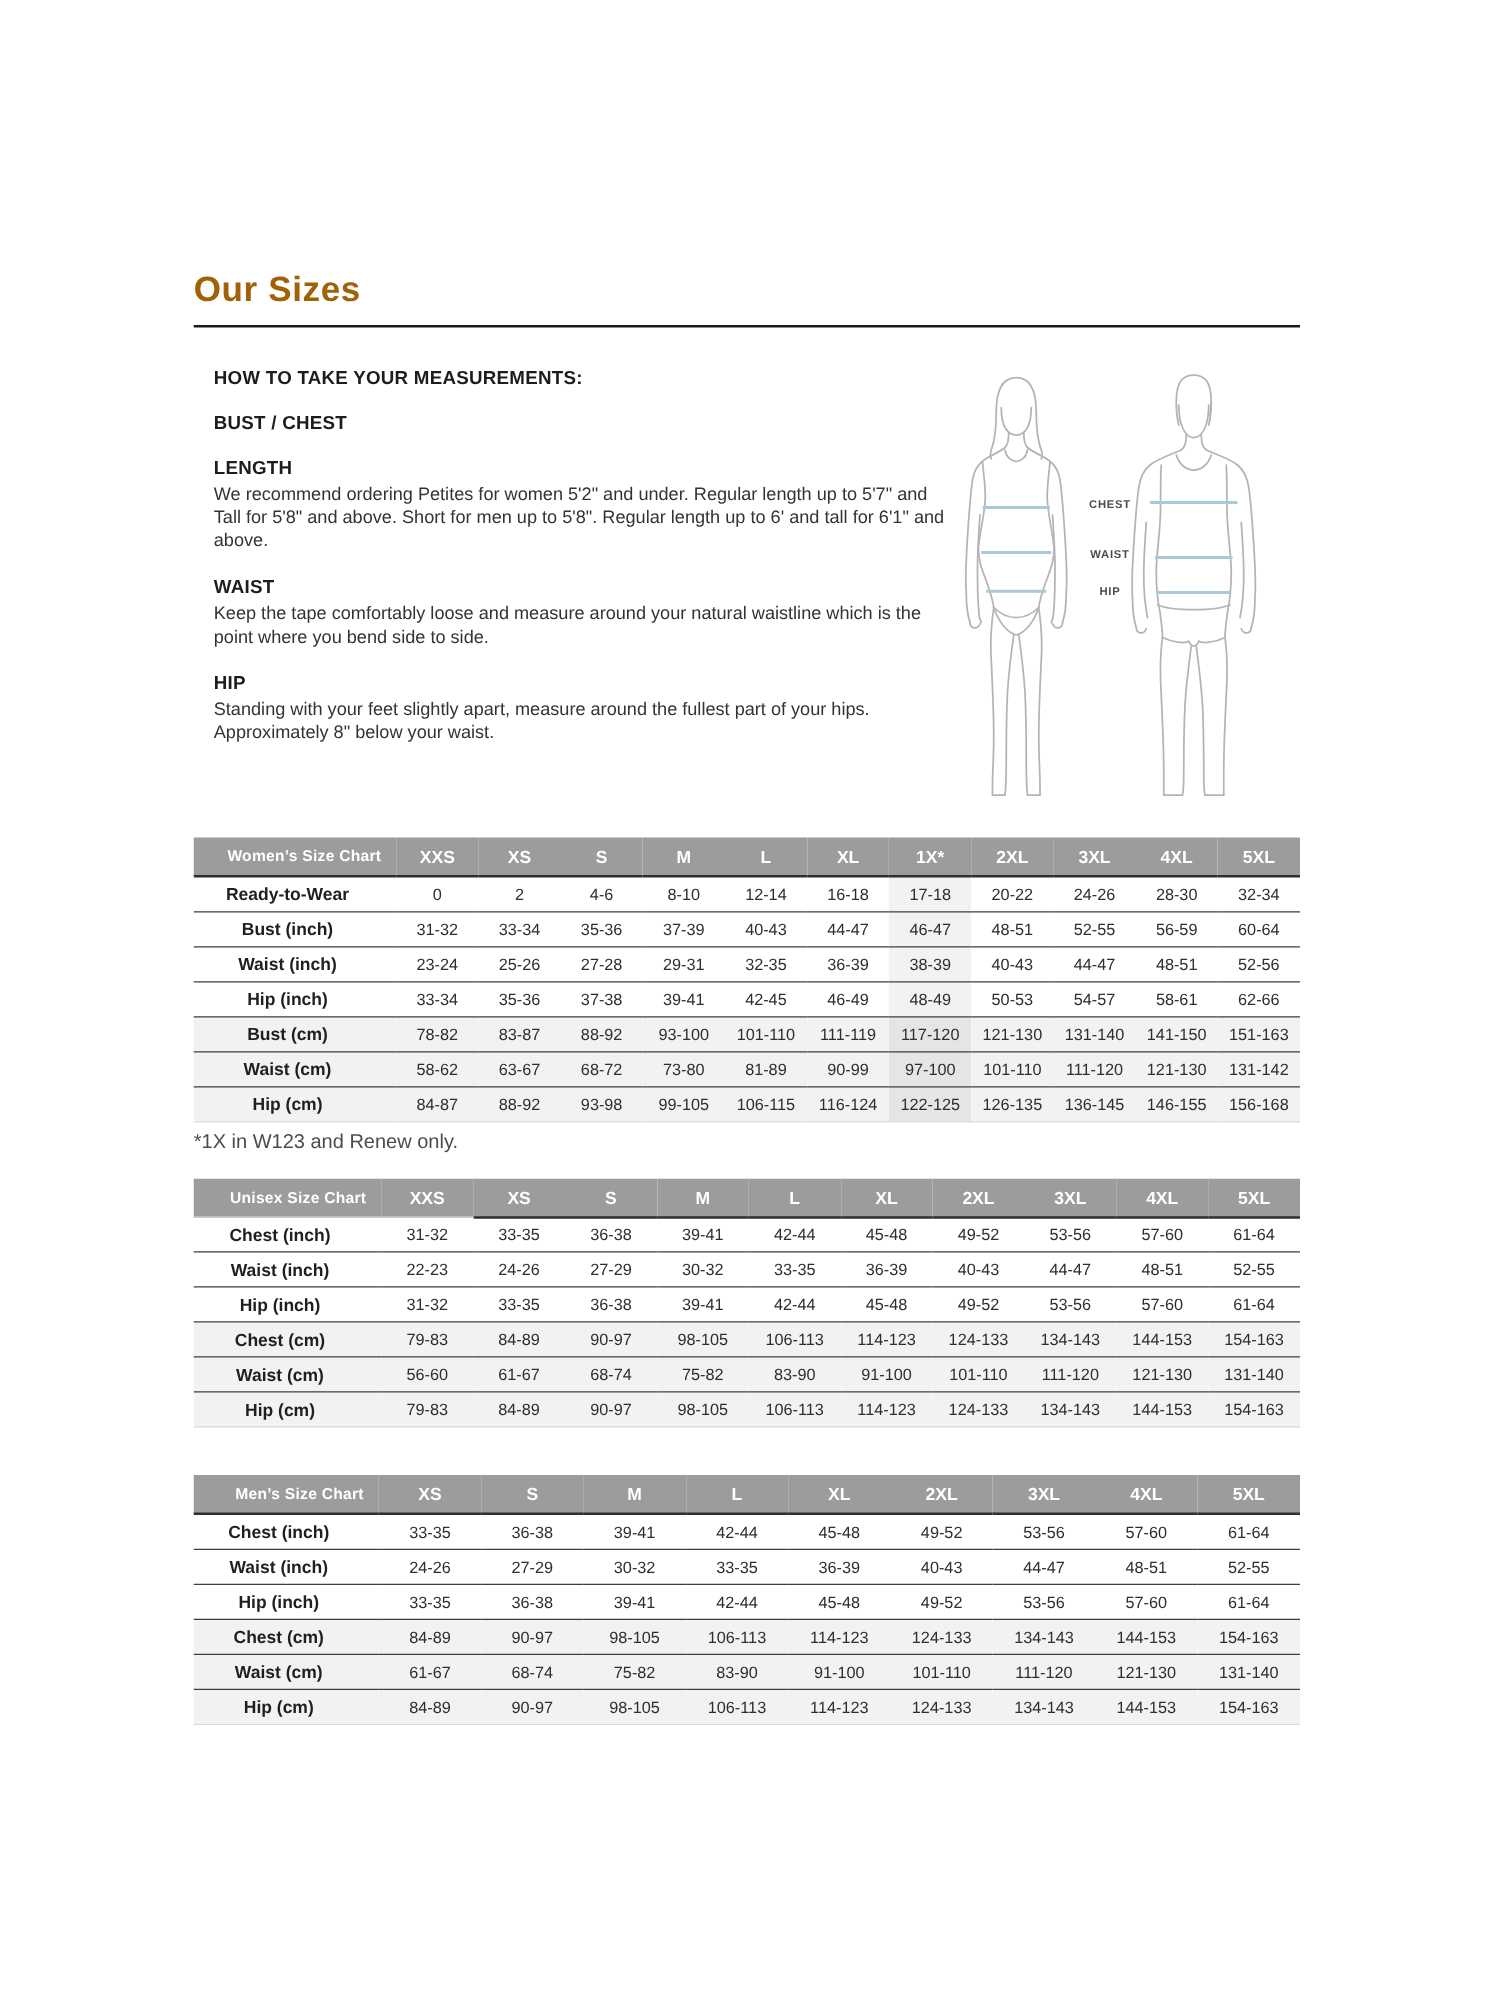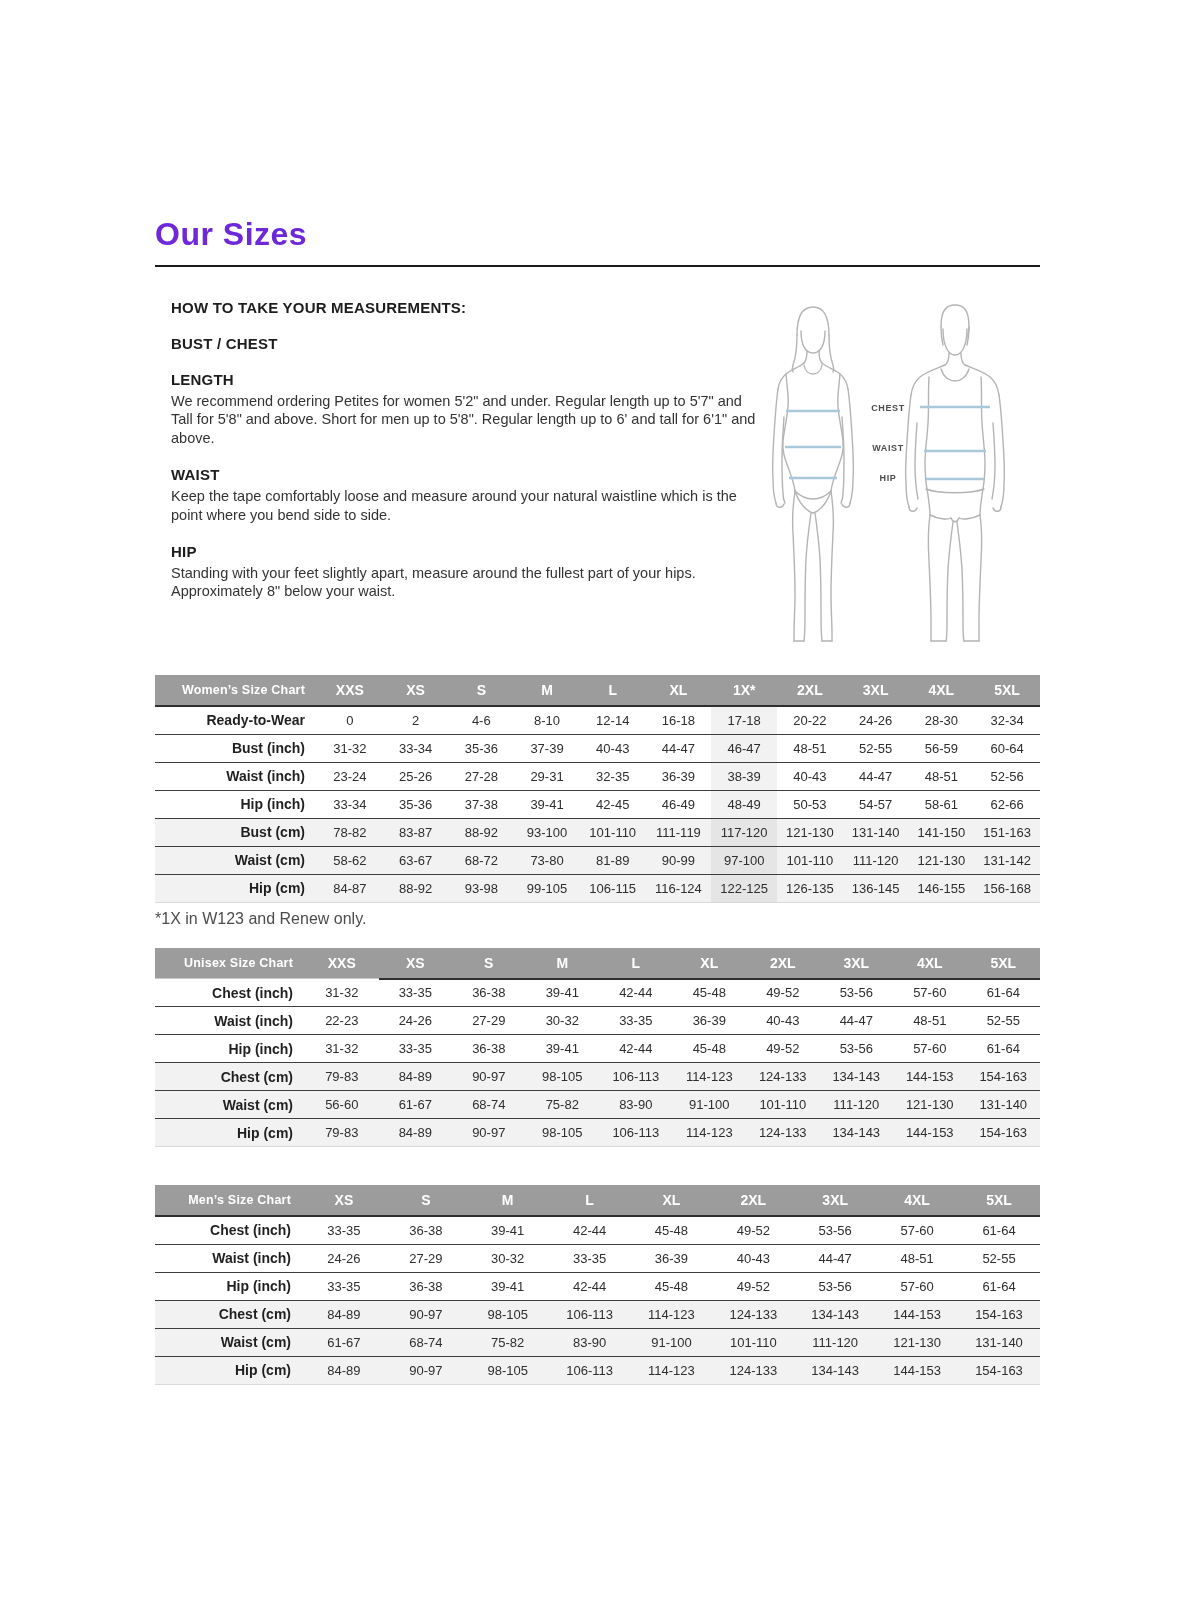--- a/index.html
+++ b/index.html
@@ -1,20 +1,20 @@
 <!DOCTYPE html>
 <html><head>
 <meta charset="utf-8">
 <style>
   * { margin:0; padding:0; box-sizing:border-box; }
   html,body { width:1200px; height:1600px; background:#ffffff; overflow:hidden;
     font-family:"Liberation Sans", sans-serif; color:#2d2d2d; }
   .page { width:885px; margin-left:155px; padding-top:216px; }
 
-  .page-title { font-size:32px; font-weight:800; letter-spacing:.5px; color:#6d28d9; }
+  .page-title { font-size:28px; font-weight:800; letter-spacing:.5px; color:#a16207; }
   .title-rule { border:none; border-top:2.5px solid #1a1a1a; margin-top:12px; }
 
   .content-row { position:relative; margin-top:32px; min-height:352px; }
   .instructions { width:585px;margin-left:16px; }
   .how-to { font-size:15px; font-weight:700; color:#1d1d1d; letter-spacing:.2px; }
   .m-section { margin-top:19px; }
   .m-head { font-size:15px; font-weight:700; color:#1d1d1d; margin-bottom:4px; letter-spacing:.2px; }
   .m-body { font-size:14.5px; line-height:1.27; color:#333; }
 
   .figures { position:absolute; left:593px; top:2px; width:292px; height:352px; }
@@ -23,21 +23,21 @@
   .fig-label { font-size:9px; font-weight:700; fill:#4b4b4b; letter-spacing:.6px; text-anchor:middle; }
 
   .tables { margin-top:24px; }
   .table-wrap { width:885px; }
   .size-table { border-collapse:collapse; width:100%; table-layout:fixed; }
   .size-table thead th { background:#9c9c9c; color:#ffffff; height:31px; font-weight:700; }
   .size-table th.tbl-title { text-align:right; padding-right:12px; font-size:12.5px; letter-spacing:.2px; }
   .size-table th.col-h { font-size:14px; text-align:center;margin-top:20px; }
   .size-table thead th { border-bottom:2px solid #2f2f2f; }
   .size-table thead th.no-ul { border-bottom:1.5px solid #c9c9c9; }
-  .size-table tbody th.row-label { text-align:right; padding-right:12px; font-weight:700;
+  .size-table tbody th.row-label { text-align:center; padding-right:12px; font-weight:700;
       font-size:14px; color:#1f1f1f; }
   .size-table tbody td { text-align:center; font-size:13px; color:#2e2e2e; }
   .size-table tbody td, .size-table tbody th { height:28px; padding-top:2px; padding-bottom:2px; }
   .size-table tbody tr:not(:first-child) td,
   .size-table tbody tr:not(:first-child) th { border-top:1.6px solid #3e3e3e; }
   .size-table tbody tr:last-child td,
   .size-table tbody tr:last-child th { border-bottom:1px solid #d9d9d9; }
   .size-table tbody tr.shaded { background:#f2f2f2; }
   .size-table tbody td.hl { background-color:rgba(0,0,0,0.05); }
 

